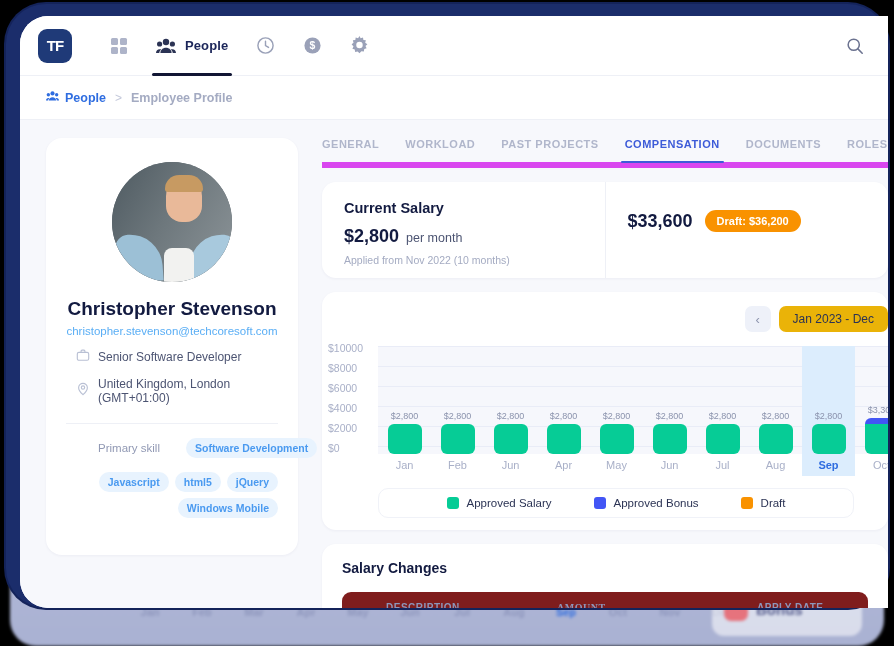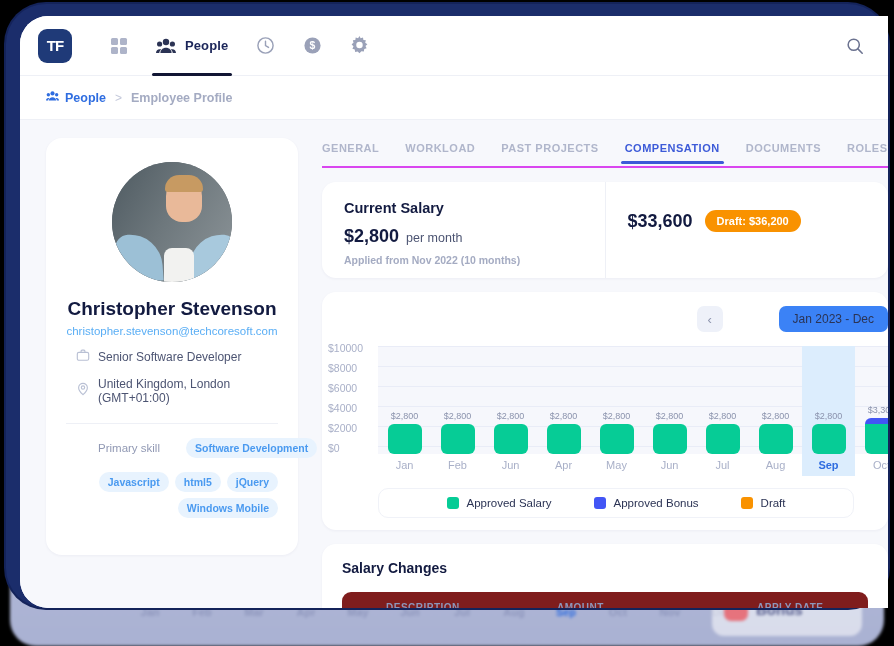--- a/index.html
+++ b/index.html
@@ -141,21 +141,21 @@
   .skill-row { display: flex; margin-top: 14px; gap: 8px; }
   .skill-label { font-size: 11.5px; color: #9199b4; flex: 0 0 auto; padding-top: 4px; width: 80px; margin-left: 32px; }
   .chips { display: flex; flex-wrap: wrap; gap: 6px; justify-content: flex-end; flex: 1; }
   .chip {
     background: #e8f3fe; color: #4a9af0; font-size: 10.5px; font-weight: 600;
     padding: 4px 9px; border-radius: 11px; white-space: nowrap;
   }
 
   
   .right { flex: 1 1 auto; min-width: 0; padding-right: 0; }
-  .tabs { display: flex; gap: 26px; height: 30px; border-bottom: 2px solid #d946ef; align-items: center; }
+  .tabs { display: flex; gap: 26px; height: 30px; border-bottom: 6px solid #d946ef; }
   .tab {
     font-size: 11px; font-weight: 700; color: #b0b6cb; letter-spacing: .5px;
     position: relative; padding-bottom: 9px; white-space: nowrap;
   }
   .tab.active { color: #3d5bd8; }
   .tab.active::after {
     content: ""; position: absolute; left: -4px; right: -4px; bottom: -1px;
     height: 2.5px; background: #3d5bd8; border-radius: 2px;
   }
 
@@ -164,37 +164,37 @@
     box-shadow: 0 1px 3px rgba(30,40,90,.05);
   }
 
   .salary-card { display: flex; height: 96px; }
   .sal-col { flex: 1; padding: 18px 22px; }
   .sal-col + .sal-col { border-left: 1px solid #eef0f6; }
   .sal-h { font-size: 14.5px; font-weight: 700; color: #121a40; }
   .sal-amt-row { display: flex; align-items: baseline; gap: 7px; margin-top: 10px; }
   .sal-amt { font-size: 18px; font-weight: 700; color: #121a40; }
   .sal-per { font-size: 12.5px; color: #4c5472; }
-  .sal-note { font-size: 10.5px; color: #a4abc2; margin-top: 7px; font-weight: bold; }
+  .sal-note { font-size: 10.5px; color: #a4abc2; margin-top: 7px; }
   .badge {
     background: #f99200; color: #fff; font-size: 11px; font-weight: 700;
     padding: 5px 12px; border-radius: 13px; white-space: nowrap; align-self: center;
   }
   .sal-amt-row.tot { align-items: center; gap: 12px; }
 
   
   .chart-card { margin-top: 14px; padding: 14px 0 14px 0; height: 238px; }
   .range { display: flex; justify-content: flex-end; align-items: center; gap: 8px; padding-right: 0; }
   .rbtn {
     width: 26px; height: 26px; border-radius: 7px; background: #eef1f9;
     display: flex; align-items: center; justify-content: center; color: #8d94ad; font-size: 13px;
   }
   .rlabel {
-    background: #3b82f6; border-radius: 7px; height: 26px; display: flex; align-items: center;
-    padding: 0 14px; font-size: 12px; color: #2b3354; white-space: nowrap; margin-left: 48px;
+    background: #eab308; border-radius: 7px; height: 26px; display: flex; align-items: center;
+    padding: 0 14px; font-size: 12px; color: #2b3354; white-space: nowrap;
   }
 
   .plot { position: relative; margin-top: 14px; height: 130px; padding-left: 56px; }
   .yaxis { position: absolute; left: 0; top: -8px; width: 52px; }
   .ytick {
     height: 20px; display: flex; align-items: center; justify-content: flex-start;
     font-size: 10.5px; color: #a9b0c8; padding-left: 6px;
   }
   .grid { position: absolute; left: 56px; right: 0; top: 0; bottom: 22px; background: #f6f7fc; }
   .gline { position: absolute; left: 0; right: 0; height: 1px; background: #e9ecf7; }
@@ -228,21 +228,21 @@
 
   
   .changes-card { margin-top: 14px; padding: 16px 20px 0; height: 84px; overflow: hidden; }
   .changes-h { font-size: 14px; font-weight: 700; color: #121a40; }
   .thead {
     margin-top: 16px; background: #7f1d1d; border-radius: 9px 9px 0 0; height: 30px;
     display: flex; align-items: center;
   }
   .th { font-size: 10px; font-weight: 700; color: #8d96bb; letter-spacing: .5px; }
   .th.c1 { width: 215px; padding-left: 44px; }
-  .th.c2 { width: 200px; }
+  .th.c2 { width: 200px; font-family: Liberation Serif, serif; }
   .th.c3 { flex: 1; }
 </style>
 </head>
 <body>
 
 <div class="stage">
 
   <div class="bg-layer">
     <div class="bg-top-white"></div>
     <div class="bg-chart" id="bgChart">

